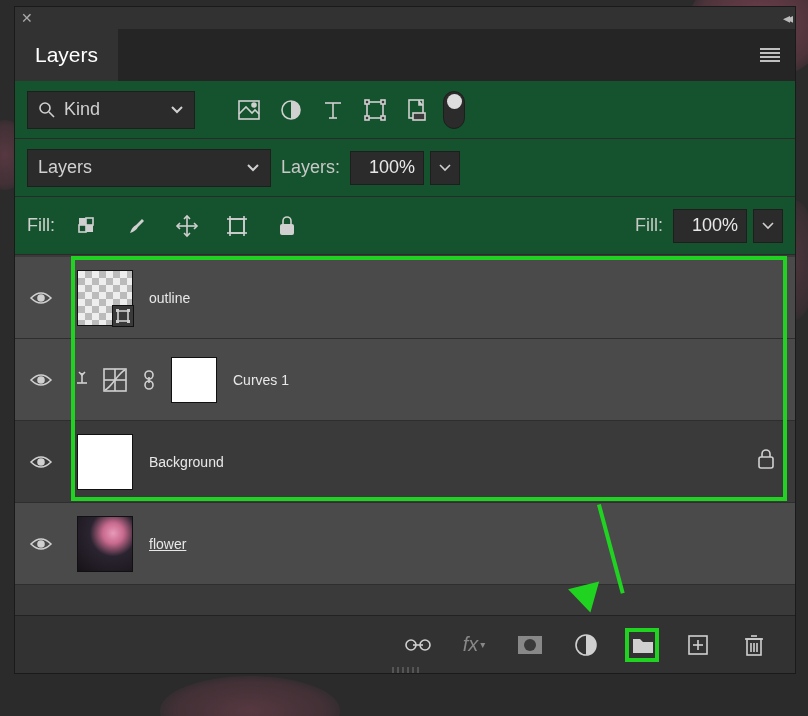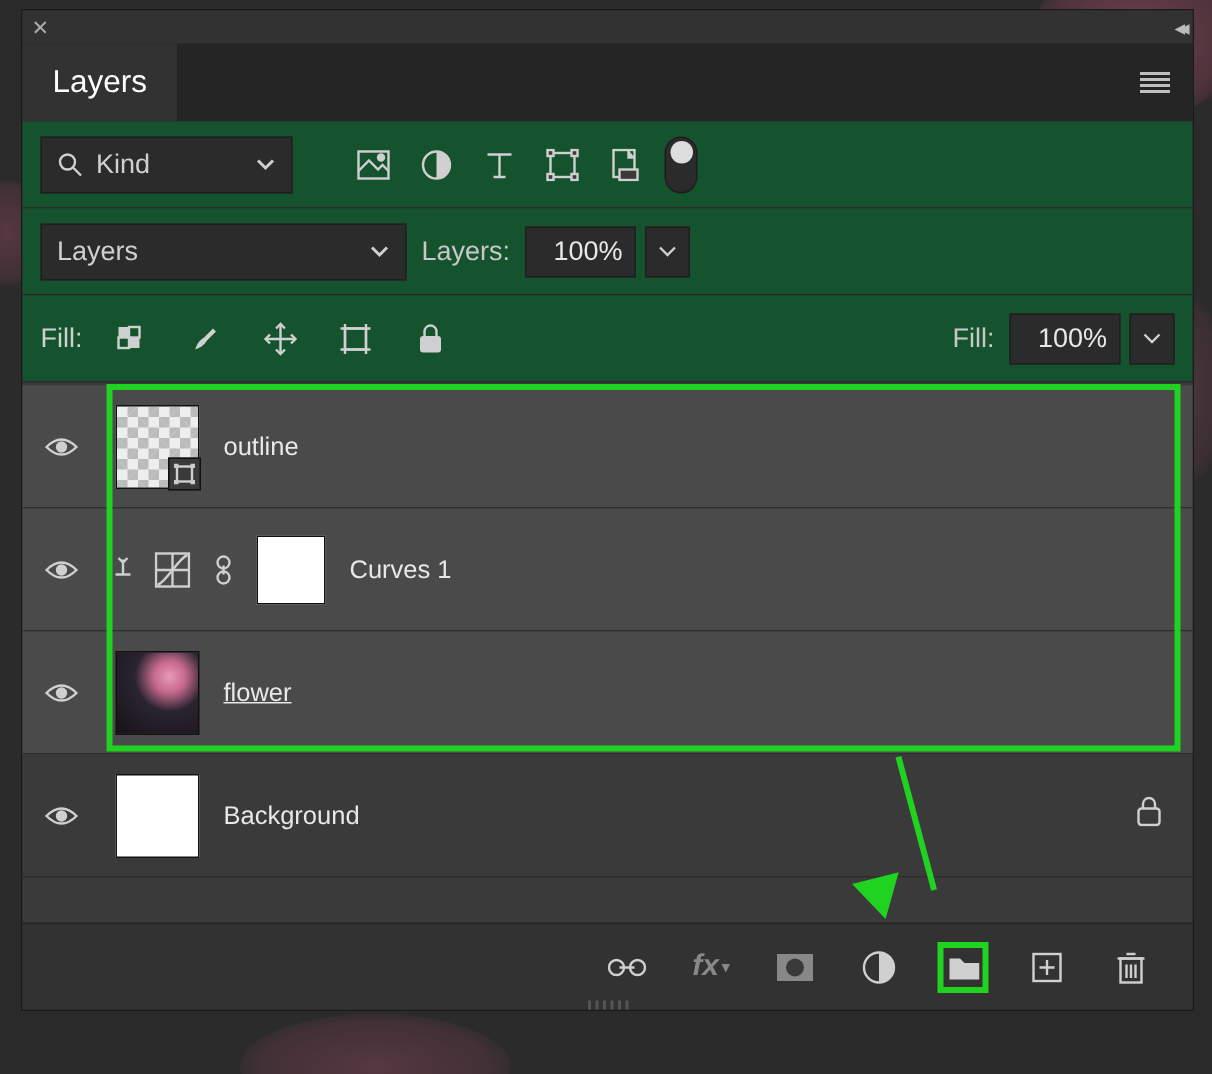--- a/index.html
+++ b/index.html
@@ -181,35 +181,35 @@
   .thumb.white { background: #fff; }
   .thumb.flower {
     background: radial-gradient(circle at 65% 30%, #e89ab8 0%, #c86a8e 20%, #2a2430 45%, #171218 100%);
   }
   .thumb .shape-badge {
     position: absolute; right: -2px; bottom: -2px;
     width: 22px; height: 22px; background: #3a3a3a; border: 1px solid #111;
     display: flex; align-items: center; justify-content: center;
   }
   .layer-name {
-    margin-left: 16px; color: #e8e8e8; font-size: 17px;
+    margin-left: 16px; color: #e8e8e8; font-size: 14px;
   }
   .layer-name.link { text-decoration: underline; }
   .adj-icons { display: flex; align-items: center; gap: 14px; margin-left: 10px; }
   .mask-thumb {
     width: 46px; height: 46px; background: #fff; border: 1px solid #111;
   }
   .lock-right { margin-left: auto; margin-right: 12px; color: #ccc; }
   .footer {
     height: 58px; background: #323232;
     display: flex; align-items: center; justify-content: flex-end;
     gap: 22px; padding-right: 24px;
     border-top: 1px solid #222;
   }
-  .footer .icon-btn { width: 34px; height: 34px; font-weight: bold; }
+  .footer .icon-btn { width: 34px; height: 34px; }
   .folder-highlight {
     border: 4px solid #21d321;
     padding: 2px;
   }
   .grip {
     position: absolute;
     bottom: -2px; left: 50%; transform: translateX(-50%);
     width: 50px; height: 8px;
     display: flex; gap: 3px; justify-content: center;
   }
@@ -420,46 +420,46 @@
         <svg width="16" height="22">
             <rect x="4" y="2" width="8" height="8" rx="4"></rect>
             <rect x="4" y="12" width="8" height="8" rx="4"></rect>
             <line x1="8" y1="8" x2="8" y2="14"></line>
           </svg>
         <div class="mask-thumb"></div>
       </div>
       <span class="layer-name">Curves 1</span>
     </div>
 
-    <div class="layer-row selected">
-      <div class="eye">
-        <svg width="24" height="16">
-            <path d="M2 8 Q12 -2 22 8 Q12 18 2 8 Z"></path>
-            <circle cx="12" cy="8" r="3" fill="#d0d0d0"></circle>
-          </svg>
-      </div>
-      <div class="thumb flower"></div>
-      <span class="layer-name link">flower</span>
-    </div>
-
     <div class="layer-row">
       <div class="eye">
         <svg width="24" height="16">
             <path d="M2 8 Q12 -2 22 8 Q12 18 2 8 Z"></path>
             <circle cx="12" cy="8" r="3" fill="#d0d0d0"></circle>
           </svg>
       </div>
       <div class="thumb white"></div>
       <span class="layer-name">Background</span>
       <span class="lock-right">
         <svg width="18" height="20">
             <rect x="2" y="8" width="14" height="11" rx="2"></rect>
             <path d="M5 8 V5 a4 4 0 0 1 8 0 V8"></path>
           </svg>
       </span>
+    </div>
+
+    <div class="layer-row selected">
+      <div class="eye">
+        <svg width="24" height="16">
+            <path d="M2 8 Q12 -2 22 8 Q12 18 2 8 Z"></path>
+            <circle cx="12" cy="8" r="3" fill="#d0d0d0"></circle>
+          </svg>
+      </div>
+      <div class="thumb flower"></div>
+      <span class="layer-name link">flower</span>
     </div>
 
     <div class="selbox"></div>
     <div class="arrow-line"></div>
     <div class="arrow-head"></div>
   </div>
 
   <div class="footer">
     <div class="icon-btn">
       <svg width="26" height="16">

